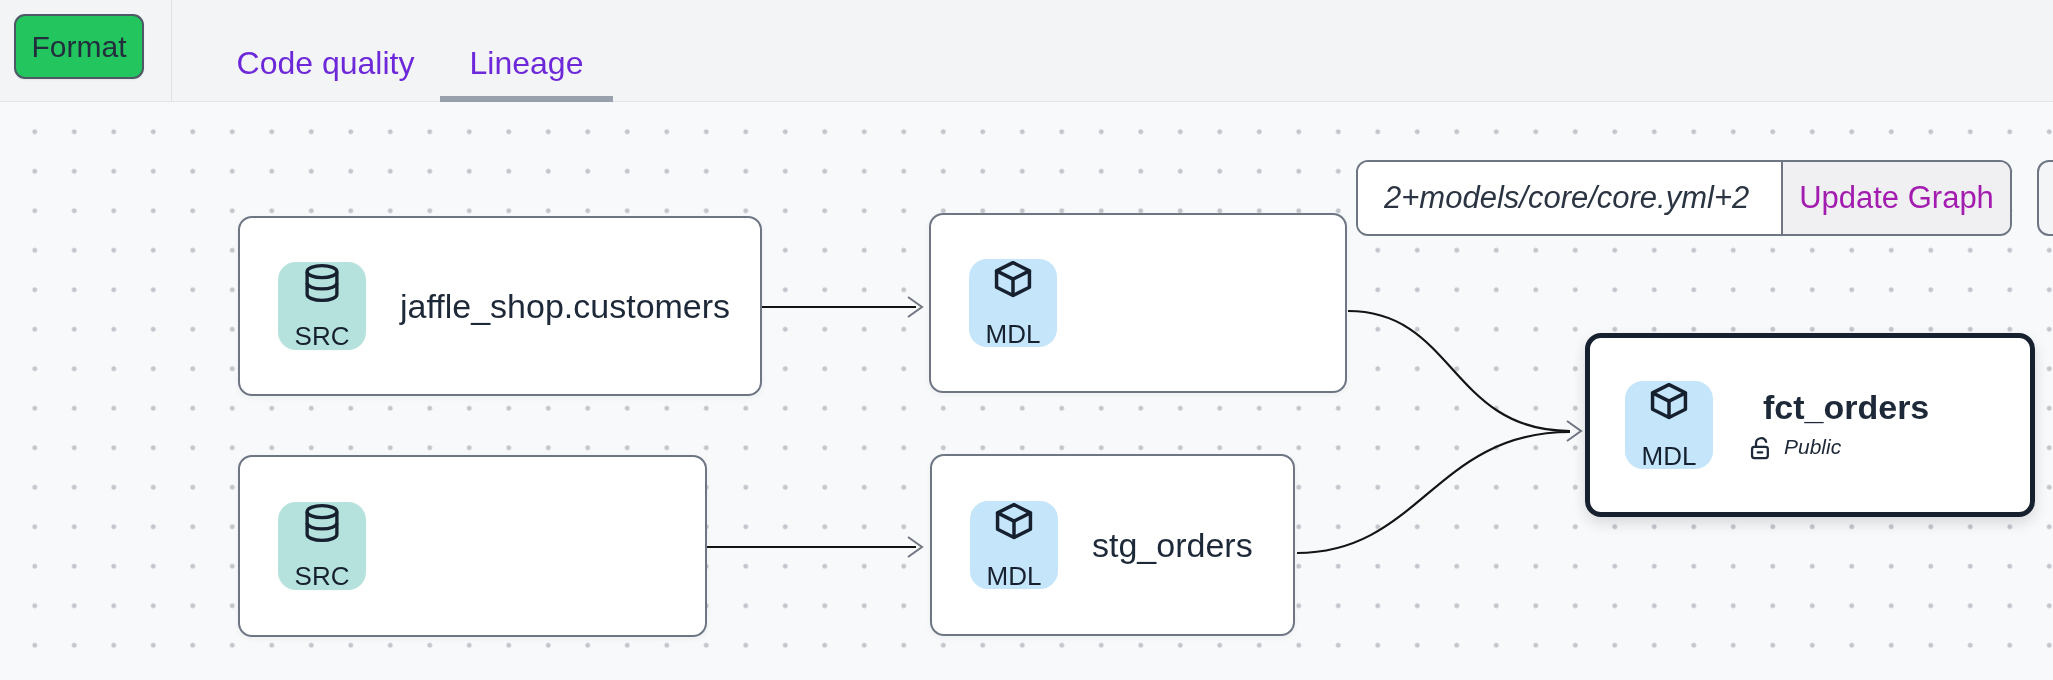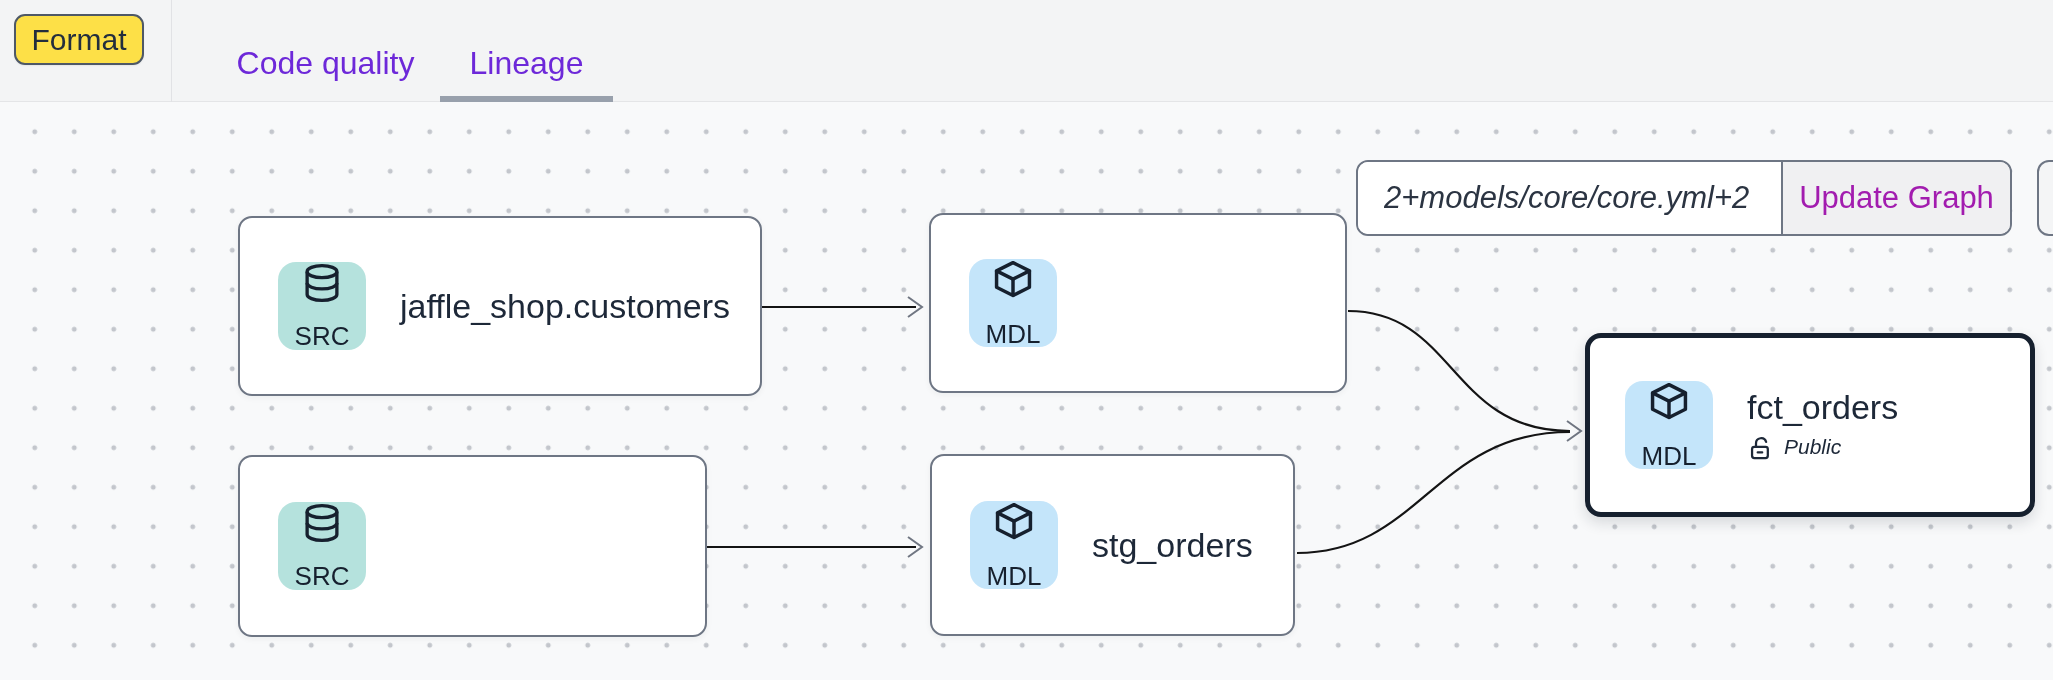--- a/index.html
+++ b/index.html
@@ -2,22 +2,22 @@
 <html><head>
 <meta charset="utf-8">
 <style>
   html,body{margin:0;padding:0;width:2053px;height:680px;overflow:hidden;
     font-family:"Liberation Sans","DejaVu Sans",sans-serif;background:#f8f9fa;}
   *{box-sizing:border-box;}
 
   
   .topbar{position:absolute;left:0;top:0;width:2053px;height:102px;
     background:#f3f4f5;border-bottom:1px solid #e4e5e7;z-index:5;}
-  .format-btn{position:absolute;left:14px;top:14px;width:130px;height:51px;
-    background:#fde047;border:2px solid #4e5866;border-radius:11px;
+  .format-btn{position:absolute;left:14px;top:14px;width:130px;height:65px;
+    background:#22c55e;border:2px solid #4e5866;border-radius:11px;
     display:flex;align-items:center;justify-content:center;
     font-size:30px;color:#232e3d;cursor:pointer;box-shadow:0 1px 2px rgba(0,0,0,.06);}
   .topbar-divider{position:absolute;left:171px;top:0;width:1px;height:102px;background:#e1e2e5;}
   .tab{position:absolute;top:0;height:126px;display:flex;align-items:center;justify-content:center;
     font-size:32px;color:#6d28d9;cursor:pointer;}
   .tab-codequality{left:228px;width:195px;}
   .tab-lineage{left:440px;width:173px;}
   .tab-underline{position:absolute;left:440px;top:96px;width:173px;height:6px;background:#98a0ac;}
 
   
@@ -33,21 +33,21 @@
   .node.selected{border:5px solid #16202e;border-radius:16px;padding-left:35px;
     box-shadow:0 6px 14px rgba(20,30,45,.14);}
   .node-icon{width:88px;height:88px;border-radius:18px;flex:0 0 88px;
     display:flex;flex-direction:column;align-items:center;justify-content:center;gap:20px;}
   .node-icon.src{background:#b5e2dd;}
   .node-icon.mdl{background:#c4e5fa;}
   .node-icon .glyph{display:block;}
   .icon-label{font-size:26px;font-weight:500;color:#16202e;line-height:1;}
   .node-title{font-size:34px;color:#1d2838;margin-left:34px;white-space:nowrap;}
   .node-body{margin-left:34px;display:flex;flex-direction:column;justify-content:center;}
-  .node-body .node-title{margin-left:0;}
+  .node-body .node-title{margin-left:16px;font-weight:bold;}
   .access-row{display:flex;align-items:flex-start;gap:10px;margin-top:8px;color:#1d2838;font-size:21px;font-style:italic;}
 
   
   .graph-toolbar{position:absolute;left:1356px;top:160px;width:656px;height:76px;
     border:2px solid #6e7684;border-radius:12px;display:flex;overflow:hidden;
     background:#ffffff;z-index:3;}
   .selector-input{width:423px;height:100%;border:none;outline:none;background:#ffffff;
     font-family:"Liberation Sans","DejaVu Sans",sans-serif;
     font-size:31px;color:#2b3442;padding:0 0 0 26px;font-style:italic;}
   .update-btn{flex:1;height:100%;background:#f0f0f2;border:none;border-left:2px solid #6e7684;

